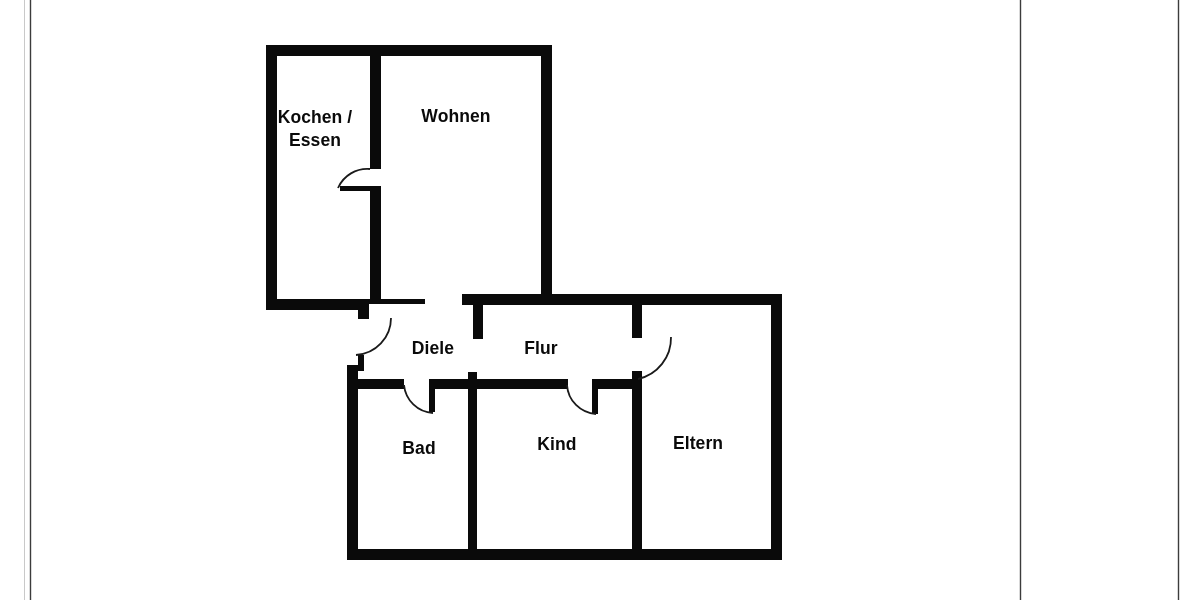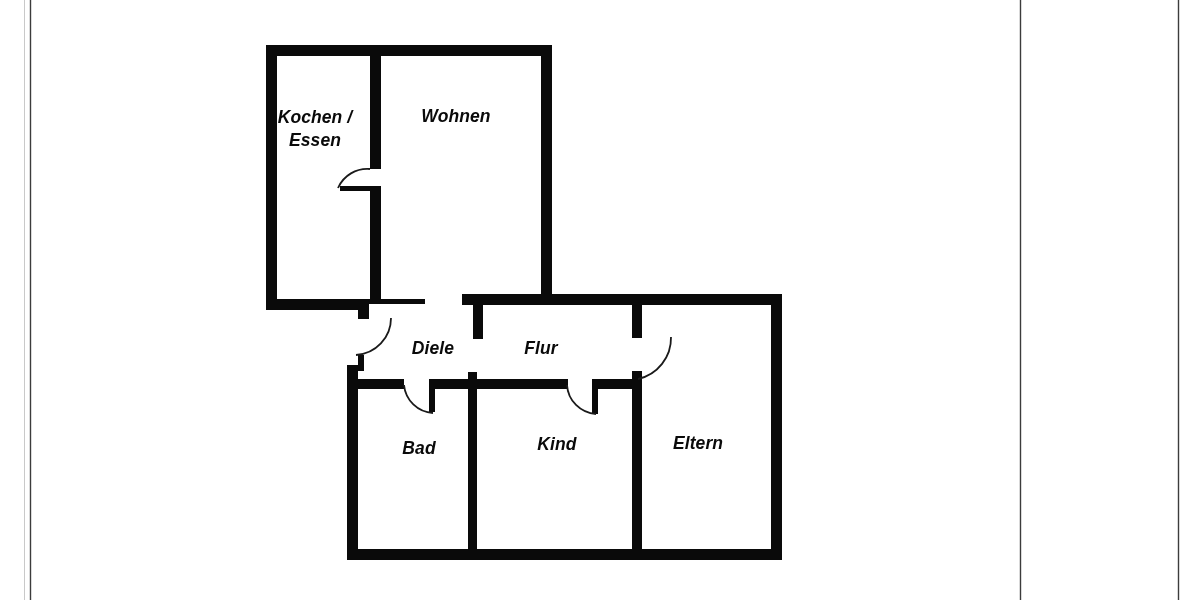--- a/index.html
+++ b/index.html
@@ -12,21 +12,20 @@
     width: 1200px;
     height: 600px;
     font-family: "Liberation Sans", sans-serif;
     overflow: hidden;
   }
   #page {
     position: relative;
     width: 1004px;
     height: 600px;
     background: #eab308;
-    font-style: italic;
   }
   #floorplan-svg {
     position: absolute;
     left: 0;
     top: 0;
     width: 1200px;
     height: 600px;
     display: block;
   }
   .wall {

